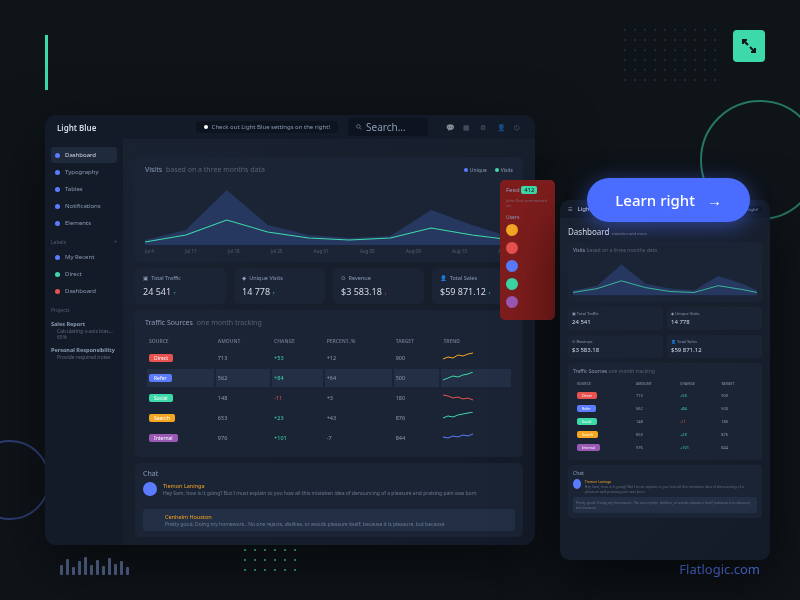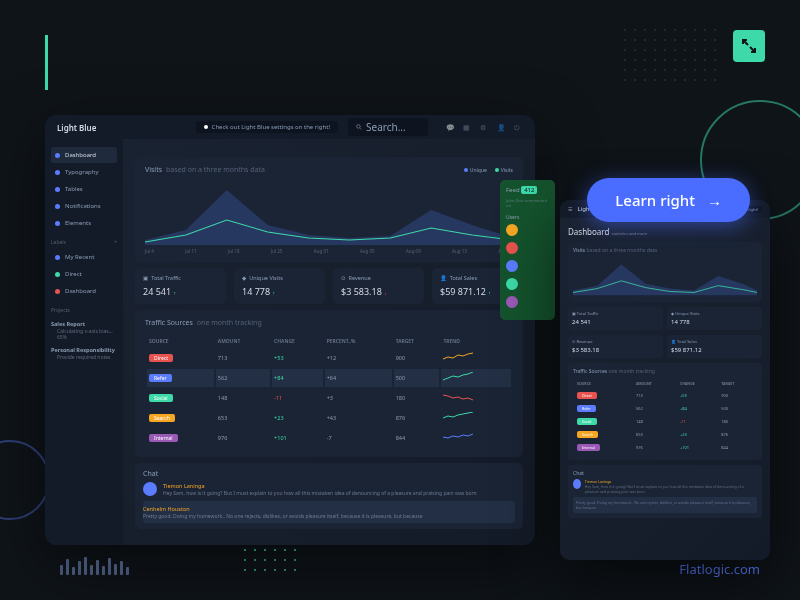--- a/index.html
+++ b/index.html
@@ -64,35 +64,35 @@
 .src-badge.internal{background:#9b59b6}
 .pos{color:#3dd9a8}
 .neg{color:#e8534f}
 .spark{width:30px;height:10px}
 
 .chat-card{background:#1a2435;border-radius:5px;padding:6px 8px;margin-top:6px}
 .chat-row{display:flex;gap:6px;margin-top:4px;font-size:5px}
 .avatar{width:14px;height:14px;border-radius:50%;background:#5b7cff;flex-shrink:0}
 .chat-name{color:#f5a623;font-size:5.5px}
 .chat-txt{opacity:0.7;line-height:1.3}
-.chat-box{background:#232f44;padding:4px 0;border-radius:3px;margin-top:4px;font-size:5px}
+.chat-box{background:#232f44;padding:4px 22px;border-radius:3px;margin-top:12px;font-size:5px}
 
 .mobile{position:absolute;top:200px;right:30px;width:210px;height:360px;background:linear-gradient(135deg,#1a2332 0%,#141b28 100%);border-radius:10px;box-shadow:0 20px 60px rgba(0,0,0,0.6);font-size:5px;overflow:hidden;z-index:5}
 .m-top{height:18px;background:#141b28;display:flex;align-items:center;padding:0 8px;gap:5px}
 .m-body{padding:8px}
 .m-stats{display:flex;gap:4px;margin-top:5px}
 .m-stat{flex:1;background:#1a2435;padding:4px;border-radius:3px}
 .m-stat-lbl{font-size:4px}
 .m-stat-val{font-size:6px;color:#d4dae5;margin-top:2px}
 .m-tbl{background:#1a2435;border-radius:3px;padding:5px;margin-top:5px}
 .m-tbl table{width:100%;font-size:4px}
 .m-tbl th{text-align:left;padding:2px;font-size:3.5px;opacity:0.7}
 .m-tbl td{padding:2px}
 
-.side-panel{position:absolute;top:180px;right:245px;width:55px;background:#14532d;border-radius:5px;padding:6px;font-size:5px;z-index:3}
+.side-panel{position:absolute;top:180px;right:245px;width:55px;background:#7f1d1d;border-radius:5px;padding:6px;font-size:5px;z-index:3}
 .sp-item{display:flex;align-items:center;gap:4px;margin-bottom:6px}
 .sp-av{width:12px;height:12px;border-radius:50%;background:#f5a623}
 
 .eq{position:absolute;bottom:25px;left:60px;display:flex;gap:3px;align-items:flex-end}
 .eq span{width:3px;background:#435170;border-radius:1px}
 .brand-foot{position:absolute;bottom:22px;right:40px;color:#5b7cff;font-size:13px}
 .dots2{position:absolute;bottom:25px;left:240px;width:60px;height:30px;background-image:radial-gradient(#3dd9a8 1.5px,transparent 1.5px);background-size:10px 10px;opacity:0.5}
 </style>
 </head>
 <body>

